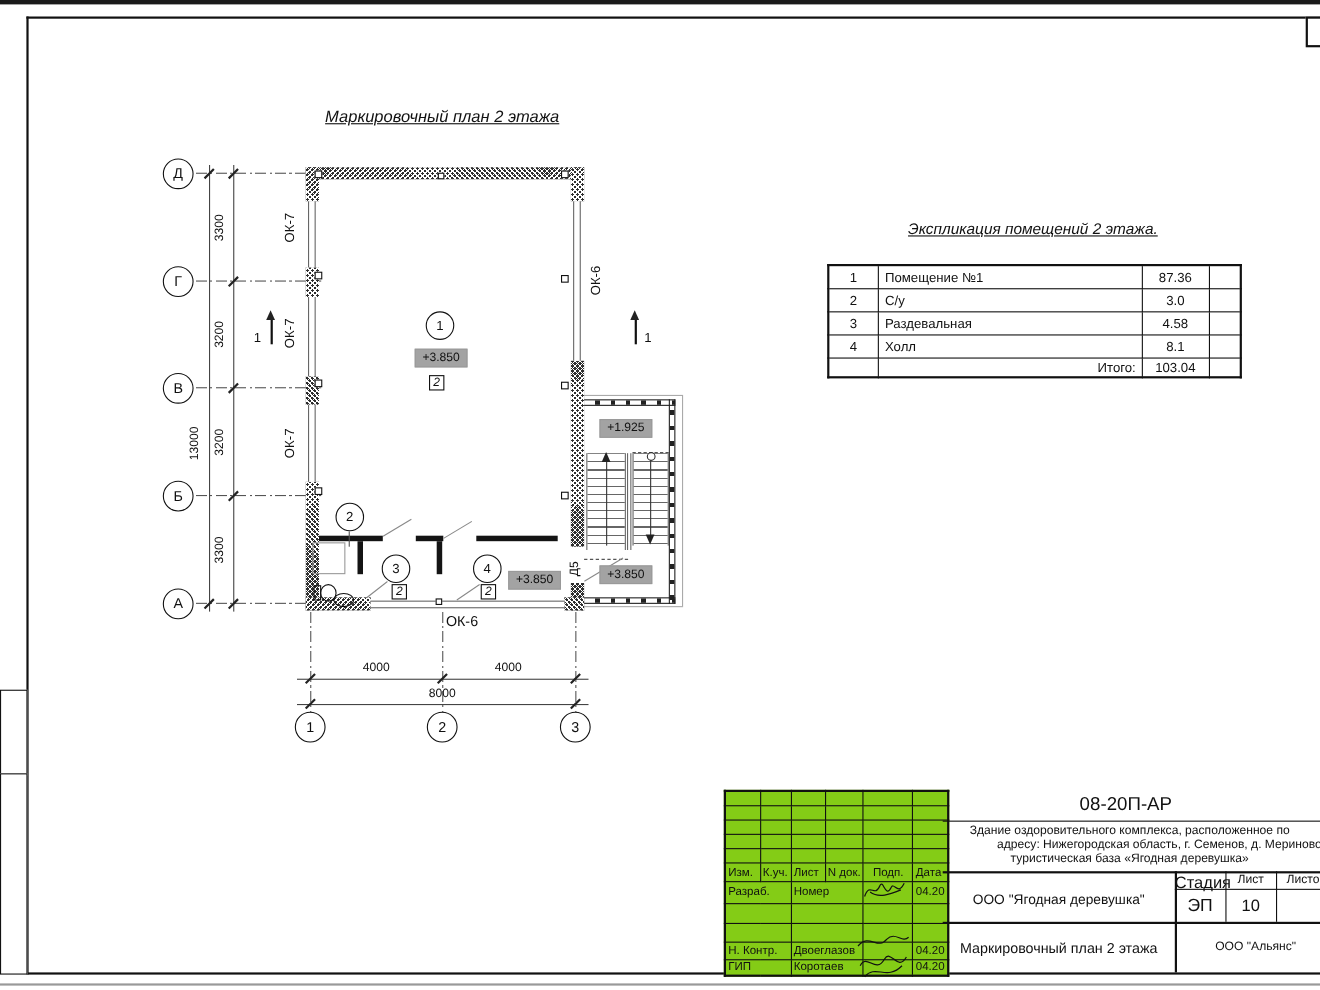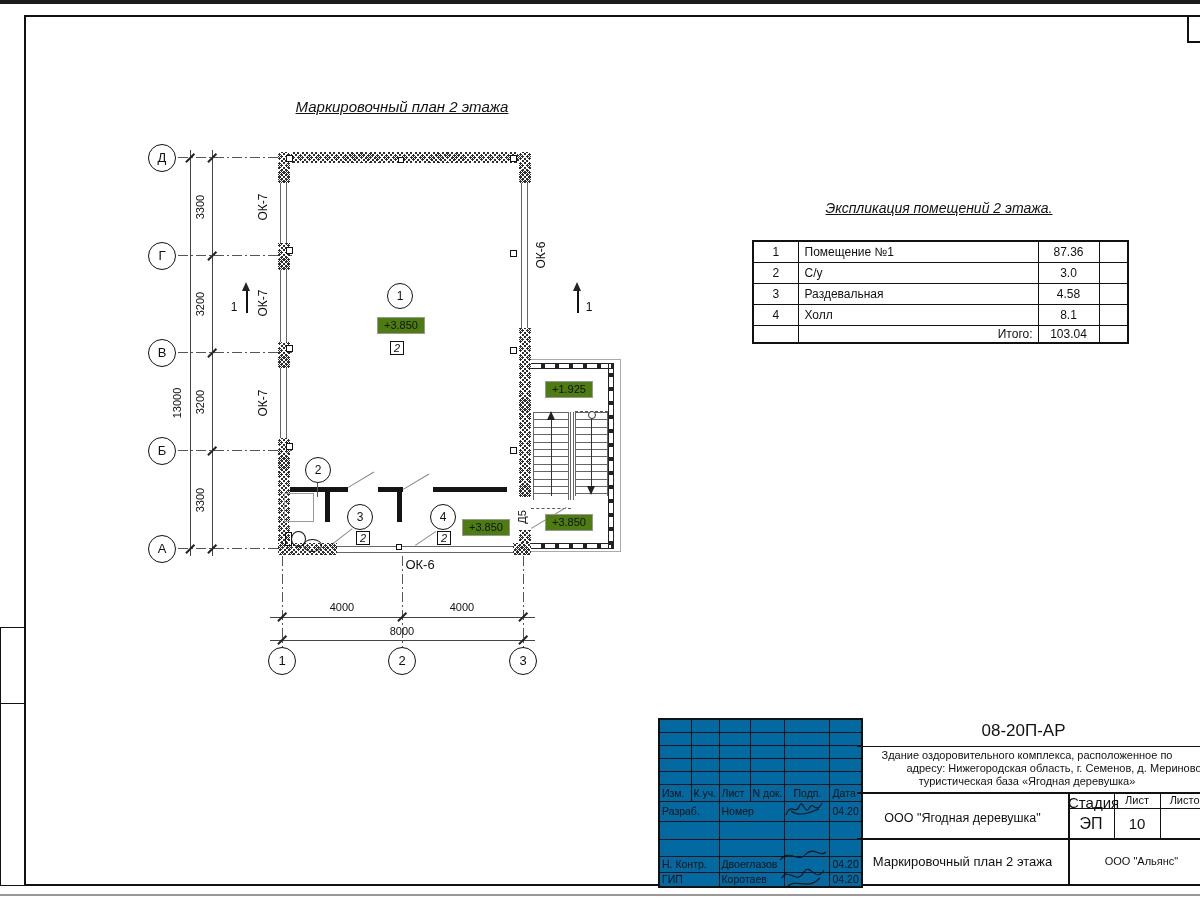--- a/index.html
+++ b/index.html
@@ -16,37 +16,37 @@
   .axh{height:1px;background:repeating-linear-gradient(90deg,#555 0 10px,transparent 10px 13px,#555 13px 15px,transparent 15px 18px);}
   .axv{width:1px;background:repeating-linear-gradient(180deg,#555 0 10px,transparent 10px 13px,#555 13px 15px,transparent 15px 18px);}
   .dimline{background:#444;}
   .tick{width:12px;height:1.5px;background:#222;transform:rotate(-45deg);}
   .dimtxt{font-size:11px;text-align:center;white-space:nowrap;}
   .vtxt{width:44px;height:14px;font-size:12px;text-align:center;transform:rotate(-90deg);white-space:nowrap;}
   .axc{width:28px;height:28px;border:1.5px solid #111;border-radius:50%;box-sizing:border-box;
        text-align:center;line-height:25px;font-size:13px;background:#fff;}
   .rc{width:26px;height:26px;border:1px solid #111;border-radius:50%;box-sizing:border-box;
       text-align:center;line-height:24px;font-size:12px;background:#fff;}
-  .lvl{height:15px;line-height:15px;border:1px solid #999;background:#4d7c0f;font-size:11px;text-align:center;}
+  .lvl{height:15px;line-height:15px;border:1px solid #999;background:#a3a3a3;font-size:11px;text-align:center;}
   .fm{width:14px;height:14px;border:1px solid #111;box-sizing:border-box;font-size:11px;font-style:italic;
       text-align:center;line-height:12px;background:#fff;}
   .lead{height:1px;background:#888;transform-origin:0 0;}
   .treads{background:repeating-linear-gradient(180deg,#666 0 1px,transparent 1px 7.4px);
           border-left:1px solid #666;border-right:1px solid #666;box-sizing:border-box;}
   .railh{height:6px;box-sizing:border-box;border-top:1px solid #222;border-bottom:1px solid #222;
          background:repeating-linear-gradient(90deg,transparent 0 10px,#222 10px 14px);}
   .railv{width:6px;box-sizing:border-box;border-left:1px solid #222;border-right:1px solid #222;
          background:repeating-linear-gradient(180deg,transparent 0 10px,#222 10px 14px);}
   .arrow-up{width:0;height:0;border-left:4px solid transparent;border-right:4px solid transparent;border-bottom:9px solid #222;}
   .arrow-down{width:0;height:0;border-left:4px solid transparent;border-right:4px solid transparent;border-top:9px solid #222;}
   .dash{border-top:1px dashed #555;height:0;}
   .title-it{font-style:italic;text-decoration:underline;text-align:center;white-space:nowrap;}
   table.xpl{border-collapse:collapse;table-layout:fixed;border:2px solid #111;background:#fff;}
   table.xpl td{border:1px solid #111;font-size:12px;padding:0;overflow:hidden;}
-  table.tb{border-collapse:collapse;table-layout:fixed;border:2px solid #111;background:#0369a1;padding-left:28px;}
+  table.tb{border-collapse:collapse;table-layout:fixed;border:2px solid #111;background:#84cc16;padding-left:28px;}
   table.tb td{border:1px solid #111;font-size:10.5px;padding:0 2px;overflow:hidden;white-space:nowrap;}
   .line{background:#111;}
   .cell-txt{text-align:center;white-space:nowrap;overflow:visible;}
 </style>
 </head>
 <body>
 
 <div class="a" style="left:0;top:0;width:1200px;height:4px;background:#1a1a1a;"></div>
 <div class="a line" style="left:24px;top:15px;width:1176px;height:2px;"></div>
 <div class="a line" style="left:24px;top:15px;width:2px;height:871px;"></div>

